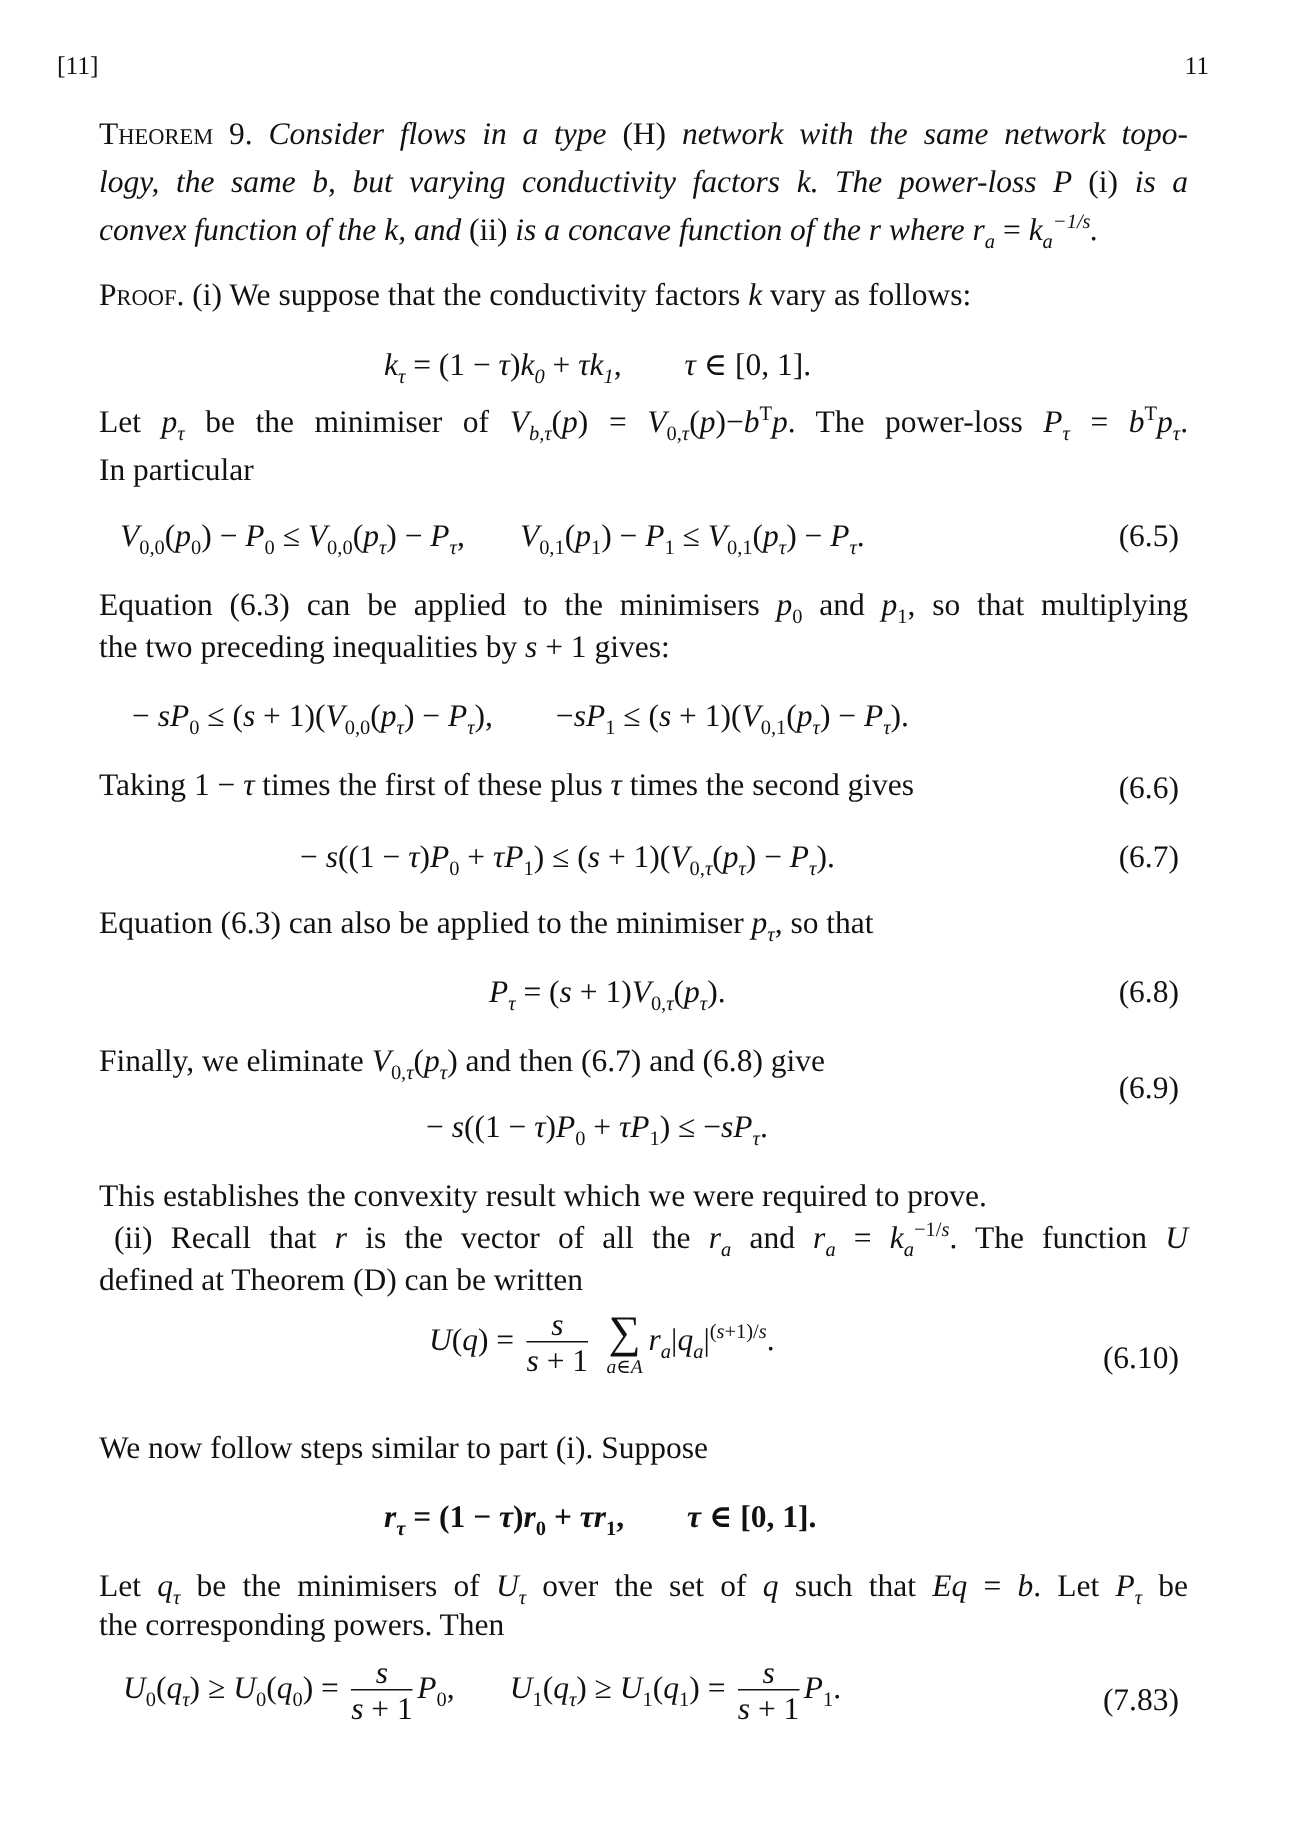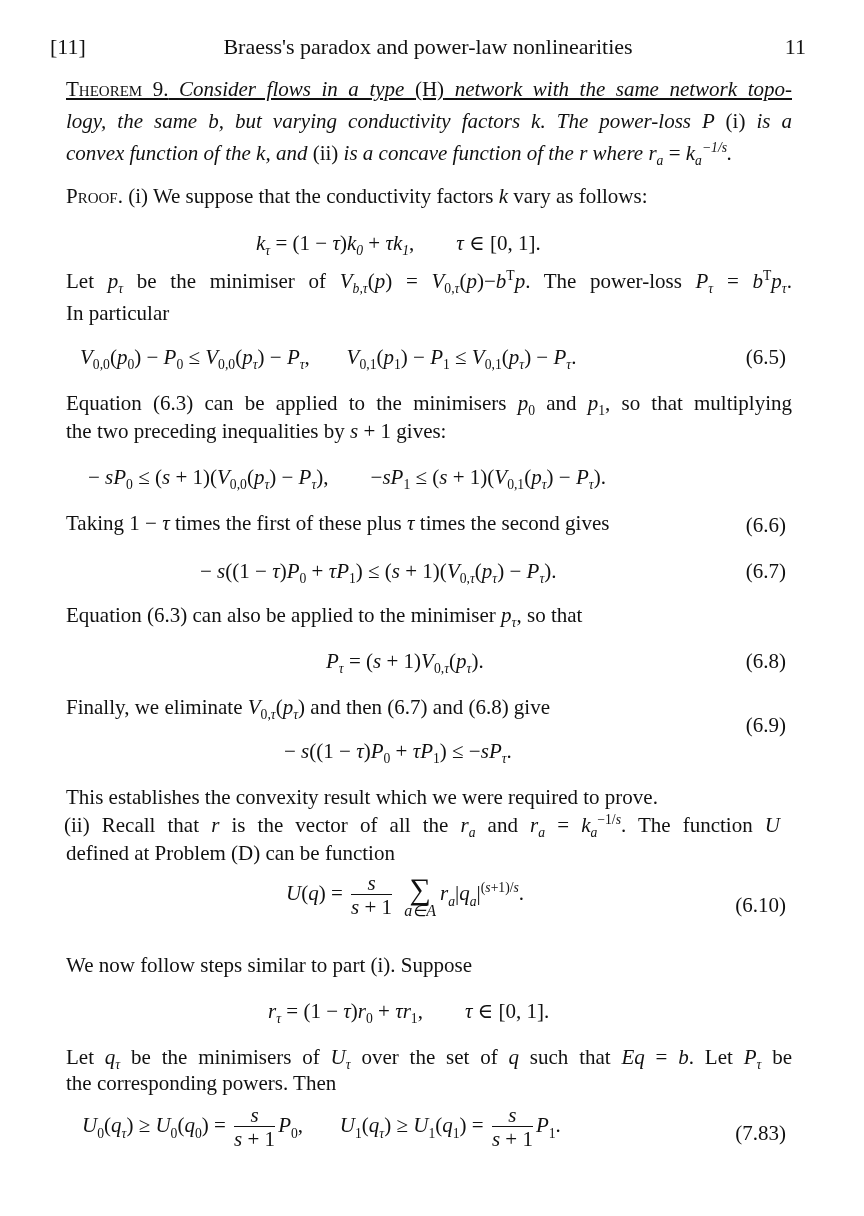--- a/index.html
+++ b/index.html
@@ -1,46 +1,45 @@
 <!DOCTYPE html>
 <html><head>
 <meta charset="utf-8">
 <style>
   html, body { margin:0; padding:0; background:#ffffff; }
   body { width:864px; height:1216px; position:relative; overflow:hidden;
          font-family:"Liberation Serif", "DejaVu Serif", serif; color:#111; font-size:21px; }
-  .hdr { position:absolute; top:34px; left:38px; right:58px; height:28px; font-size:22px;margin-left:12px; }
+  .hdr { position:absolute; top:34px; left:38px; right:58px; height:28px; font-size:17px; }
   .hdr .l { position:absolute; left:0; top:0; }
   .hdr .c { position:absolute; left:0; right:0; text-align:center; top:0; }
   .hdr .r { position:absolute; right:0; top:0; }
   .line { position:absolute; left:66px; width:726px; white-space:nowrap; line-height:26px; }
   .just { text-align:justify; text-align-last:justify; }
   .it { font-style:italic; }
   .sc { font-variant:small-caps;text-align:right; }
   .eq { position:absolute; white-space:nowrap; line-height:26px; font-style:italic; }
   .eqn { position:absolute; right:78px; white-space:nowrap; line-height:26px; }
   sub, sup { font-size:65%; line-height:0; }
   .frac { display:inline-block; vertical-align:middle; text-align:center; margin:0 3px; }
   .frac .n { display:block; border-bottom:1px solid #111; padding:0 2px; line-height:22px; }
   .frac .d { display:block; line-height:24px; }
   .sum { display:inline-block; vertical-align:middle; text-align:center; margin:0 4px; }
   .sum .s { display:block; font-size:30px; line-height:30px; font-style:normal; }
-  .sum .b { display:block; font-size:16px; line-height:14px;font-family:Liberation Serif, serif; }
+  .sum .b { display:block; font-size:13px; line-height:14px; }
   .up { font-style:normal; }
 </style>
 </head>
 <body>
 
 <div class="hdr">
   <span class="l">[11]</span>
-  <span class="c">Braess's paradox and power-law nonlinearities</span>
   <span class="r">11</span>
 </div>
 
-<div class="line just" style="top:76px;text-decoration:underline;">
+<div class="line just" style="top:76px;">
   <span class="sc">Theorem 9.</span>
   <span class="it">Consider flows in a type <span class="up">(H)</span> network with the same network topo-</span>
 </div>
 <div class="line just it" style="top:108px;">logy, the same b, but varying conductivity factors k. The power-loss P <span class="up">(i)</span> is a</div>
 <div class="line it" style="top:140px;">convex function of the k, and <span class="up">(ii)</span> is a concave function of the r where r<sub>a</sub> <span class="up">=</span> k<sub>a</sub><sup>−1/s</sup>.</div>
 
 <div class="line" style="top:183px;">
   <span class="sc">Proof.</span>
   <span>(i) We suppose that the conductivity factors <i>k</i> vary as follows:</span>
 </div>
@@ -67,33 +66,33 @@
 
 <div class="eq" style="top:648px; left:326px;">P<sub>τ</sub> <span class="up">= (</span>s <span class="up">+ 1)</span>V<sub class="up">0,</sub><sub>τ</sub><span class="up">(</span>p<sub>τ</sub><span class="up">).</span></div>
 <div class="eqn" style="top:648px;">(6.8)</div>
 
 <div class="line" style="top:694px;">Finally, we eliminate <i>V</i><sub>0,<i>τ</i></sub>(<i>p<sub>τ</sub></i>) and then (6.7) and (6.8) give</div>
 
 <div class="eq" style="top:738px; left:284px;"><span class="up">−</span> s<span class="up">((1 −</span> τ<span class="up">)</span>P<sub class="up">0</sub> <span class="up">+</span> τP<sub class="up">1</sub><span class="up">) ≤ −</span>sP<sub>τ</sub><span class="up">.</span></div>
 <div class="eqn" style="top:712px;text-align:center;">(6.9)</div>
 
 <div class="line" style="top:784px;">This establishes the convexity result which we were required to prove.</div>
-<div class="line just" style="top:812px; left:64px; width:716px;">(ii) Recall that <i>r</i> is the vector of all the <i>r<sub>a</sub></i> and <i>r<sub>a</sub></i> = <i>k<sub>a</sub></i><sup>−1/<i>s</i></sup>. The function <i>U</i></div>
-<div class="line" style="top:840px;">defined at Problem (D) can be function</div>
+<div class="line just" style="top:812px; left:76px; width:716px;">(ii) Recall that <i>r</i> is the vector of all the <i>r<sub>a</sub></i> and <i>r<sub>a</sub></i> = <i>k<sub>a</sub></i><sup>−1/<i>s</i></sup>. The function <i>U</i></div>
+<div class="line" style="top:840px;">defined at Theorem (D) can be written</div>
 
 <div class="eq" style="top:872px; left:286px; line-height:normal;">
   U<span class="up">(</span>q<span class="up">) =</span>
   <span class="frac"><span class="n">s</span><span class="d">s <span class="up">+ 1</span></span></span>
   <span class="sum"><span class="s">∑</span><span class="b">a∈A</span></span>r<sub>a</sub><span class="up">|</span>q<sub>a</sub><span class="up">|</span><sup><span class="up">(</span>s<span class="up">+1)/</span>s</sup><span class="up">.</span>
 </div>
 <div class="eqn" style="top:892px;">(6.10)</div>
 
 <div class="line" style="top:952px;">We now follow steps similar to part (i). Suppose</div>
 
-<div class="eq" style="top:998px; left:268px;">r<sub>τ</sub> <span class="up">= (1 −</span> τ<span class="up">)</span>r<sub class="up">0</sub> <span class="up">+</span> τr<sub class="up">1</sub><span class="up">,</span>&nbsp;&nbsp;&nbsp;&nbsp;&nbsp;&nbsp;&nbsp; τ <span class="up">∈ [0, 1].</span></div>
+<div class="eq" style="top:998px; left:256px;font-weight:bold;">r<sub>τ</sub> <span class="up">= (1 −</span> τ<span class="up">)</span>r<sub class="up">0</sub> <span class="up">+</span> τr<sub class="up">1</sub><span class="up">,</span>&nbsp;&nbsp;&nbsp;&nbsp;&nbsp;&nbsp;&nbsp; τ <span class="up">∈ [0, 1].</span></div>
 
 <div class="line just" style="top:1044px;">Let <i>q<sub>τ</sub></i> be the minimisers of <i>U<sub>τ</sub></i> over the set of <i>q</i> such that <i>Eq</i> = <i>b</i>. Let <i>P<sub>τ</sub></i> be</div>
 <div class="line" style="top:1070px;">the corresponding powers. Then</div>
 
 <div class="eq" style="top:1104px; left:82px; line-height:normal;">
   U<sub class="up">0</sub><span class="up">(</span>q<sub>τ</sub><span class="up">) ≥</span> U<sub class="up">0</sub><span class="up">(</span>q<sub class="up">0</sub><span class="up">) =</span>
   <span class="frac"><span class="n">s</span><span class="d">s <span class="up">+ 1</span></span></span>P<sub class="up">0</sub><span class="up">,</span>&nbsp;&nbsp;&nbsp;&nbsp;&nbsp;&nbsp;
   U<sub class="up">1</sub><span class="up">(</span>q<sub>τ</sub><span class="up">) ≥</span> U<sub class="up">1</sub><span class="up">(</span>q<sub class="up">1</sub><span class="up">) =</span>
   <span class="frac"><span class="n">s</span><span class="d">s <span class="up">+ 1</span></span></span>P<sub class="up">1</sub><span class="up">.</span>
 </div>

